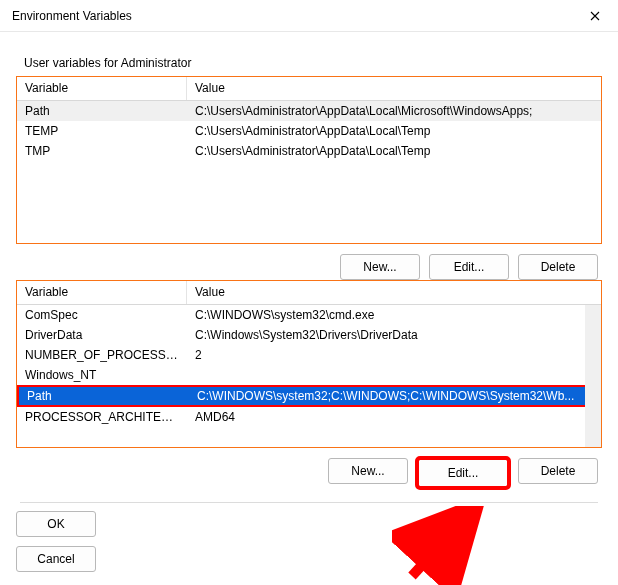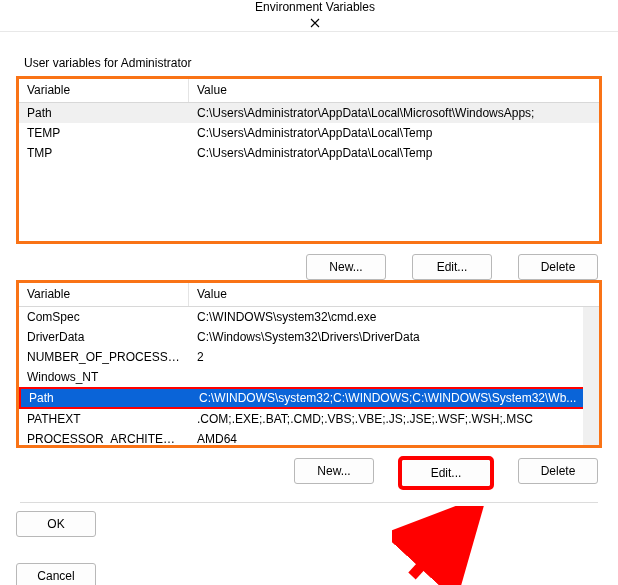--- a/index.html
+++ b/index.html
@@ -11,37 +11,36 @@
     background: #ffffff;
     color: #000;
     overflow: hidden;
   }
   .titlebar {
     height: 32px;
     display: flex;
     align-items: center;
     padding: 0 0 0 12px;
     border-bottom: 1px solid #e8e8e8;
-    flex-direction: column;
   }
   .titlebar .title { flex: 1; font-size: 12px; }
   .close-btn {
     width: 46px; height: 32px;
     display: flex; align-items: center; justify-content: center;
     font-size: 13px; color: #000;
   }
   .content {
     padding: 12px 16px 8px 16px;
   }
   .group-label {
     font-size: 12px;
     margin: 12px 0 6px 8px;
   }
   .listpanel {
-    border: 3px solid #f97316;
+    border: 1px solid #f97316;
     background: #fff;
     position: relative;
   }
   .listpanel.user { height: 168px; }
   .listpanel.sys  { height: 168px; }
   .lv-header {
     display: flex;
     height: 24px;
     border-bottom: 1px solid #d8d8d8;
     background: #fff;
@@ -77,21 +76,21 @@
   .cell.val { flex: 1; }
   .scrollfake {
     position: absolute;
     right: 0; top: 0; bottom: 0;
     width: 16px;
     background: #f0f0f0;
   }
   .btnrow {
     display: flex;
     justify-content: flex-end;
-    gap: 26px;
+    gap: 9px;
     margin: 10px 4px 0 0;
   }
   .wbtn {
     width: 80px; height: 26px;
     border: 1px solid #b8b8b8;
     border-radius: 3px;
     background: #fdfdfd;
     font-size: 12px;
     display: flex; align-items: center; justify-content: center;
     cursor: pointer;
@@ -172,24 +171,20 @@
       <div class="lv-row">
         <div class="cell var">NUMBER_OF_PROCESSORS</div>
         <div class="cell val">2</div>
       </div>
       <div class="lv-row">
         <div class="cell val">Windows_NT</div>
       </div>
       <div class="lv-row sel-sys">
         <div class="cell var">Path</div>
         <div class="cell val">C:\WINDOWS\system32;C:\WINDOWS;C:\WINDOWS\System32\Wb...</div>
-      </div>
-      <div class="lv-row">
-        <div class="cell var">PATHEXT</div>
-        <div class="cell val">.COM;.EXE;.BAT;.CMD;.VBS;.VBE;.JS;.JSE;.WSF;.WSH;.MSC</div>
       </div>
       <div class="lv-row">
         <div class="cell var">PROCESSOR_ARCHITECTURE</div>
         <div class="cell val">AMD64</div>
       </div>
       <div class="scrollfake"></div>
     </div>
   </div>
   <div class="btnrow">
     <div class="wbtn">New...</div>

